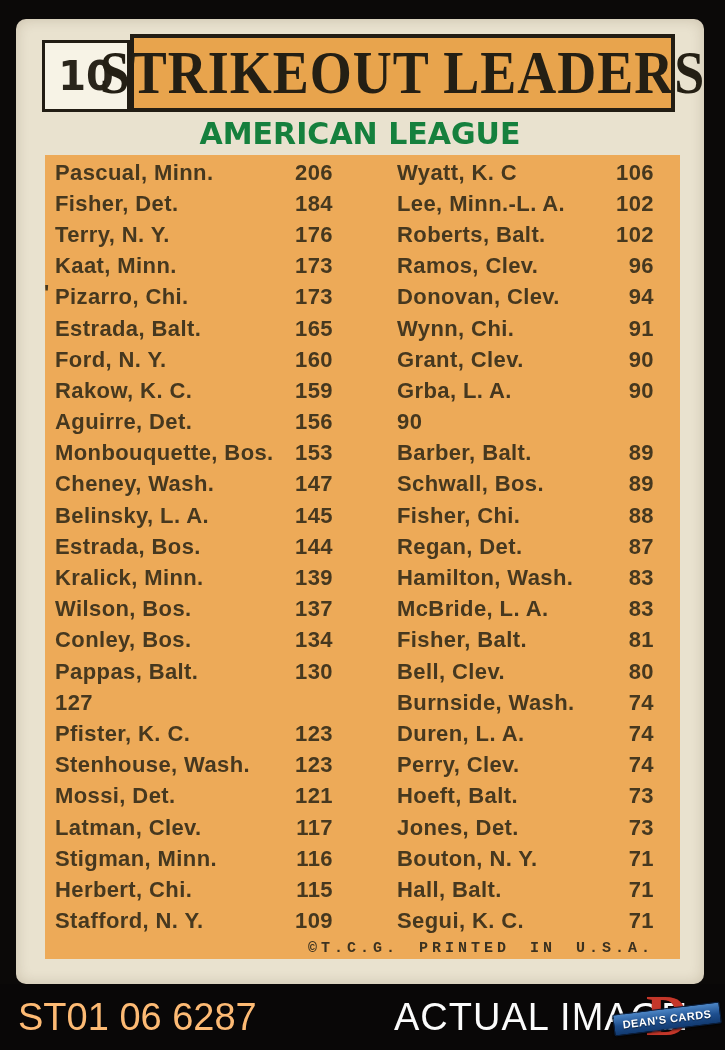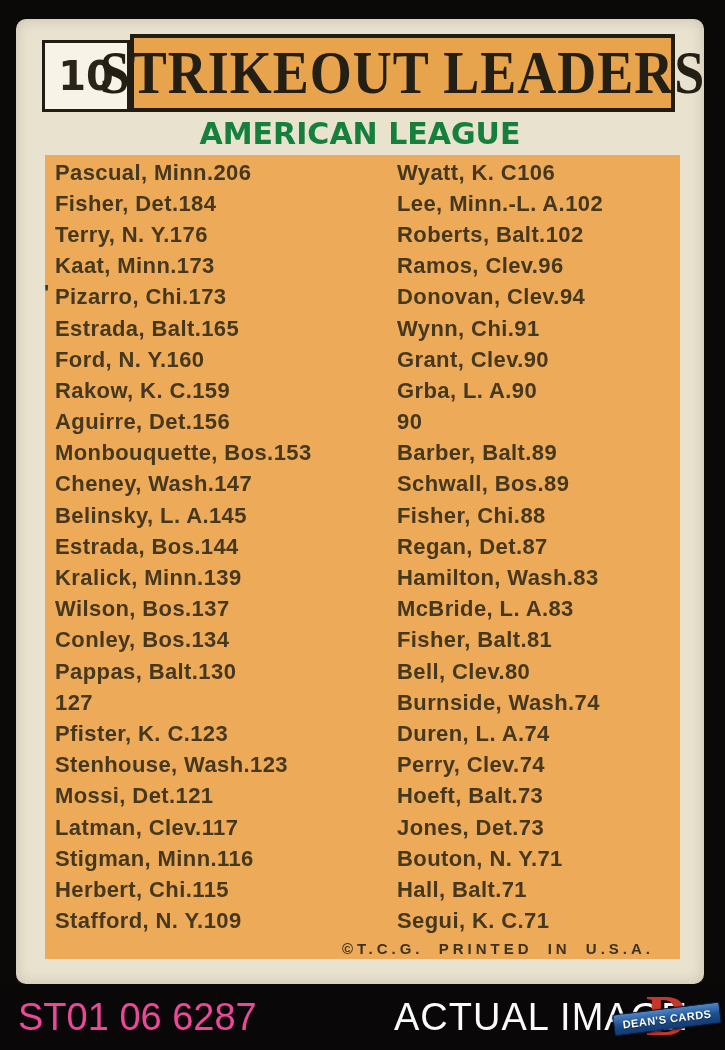--- a/index.html
+++ b/index.html
@@ -44,40 +44,40 @@
 
   
   .panel{
     position:absolute;left:29px;top:136px;width:635px;height:804px;
     background:var(--panel-orange,#edaa58);
   }
   .col{position:absolute;top:2px;}
   .col-left{left:10px;width:278px;}
   .col-right{left:352px;width:257px;}
   .row{
-    height:31.2px;display:flex;align-items:center;
+    height:31.2px;display:flex;align-items:center;justify-content:space-between;
     position:relative;
     font-family:"Liberation Sans",sans-serif;font-weight:bold;
     font-size:22px;color:#46381f;letter-spacing:.4px;white-space:nowrap;
   }
   .row .mark{position:absolute;left:-11px;top:-2px;}
   .tcg{
     position:absolute;right:26px;bottom:2px;
-    font-family:Liberation Sans, sans-serif;font-weight:bold;
+    font-family:Liberation Mono, monospace;font-weight:bold;
     font-size:15px;color:#3c3220;letter-spacing:4px;word-spacing:7px;white-space:nowrap;
   }
 
   
   .bar{
     position:absolute;left:0;top:984px;width:725px;height:66px;
     background:var(--bar-black,#090707);
   }
   .serial{
     position:absolute;left:18px;top:50%;transform:translateY(-50%);
-    font-size:38px;color:#ec4899;letter-spacing:0px;white-space:nowrap;text-align:center;
+    font-size:38px;color:#fdba74;letter-spacing:0px;white-space:nowrap;text-align:center;
   }
   .actual{
     position:absolute;left:394px;top:50%;transform:translateY(-50%);
     font-size:38px;color:#fbfbfb;letter-spacing:1px;white-space:nowrap;
   }
   .logo{position:absolute;right:4px;top:2px;width:108px;height:62px;}
   .logo-d{
     position:absolute;left:50%;top:0;transform:translateX(-50%);
     font-family:"Liberation Serif",serif;font-weight:bold;
     font-size:58px;line-height:60px;color:var(--logo-red,#c5372a);

